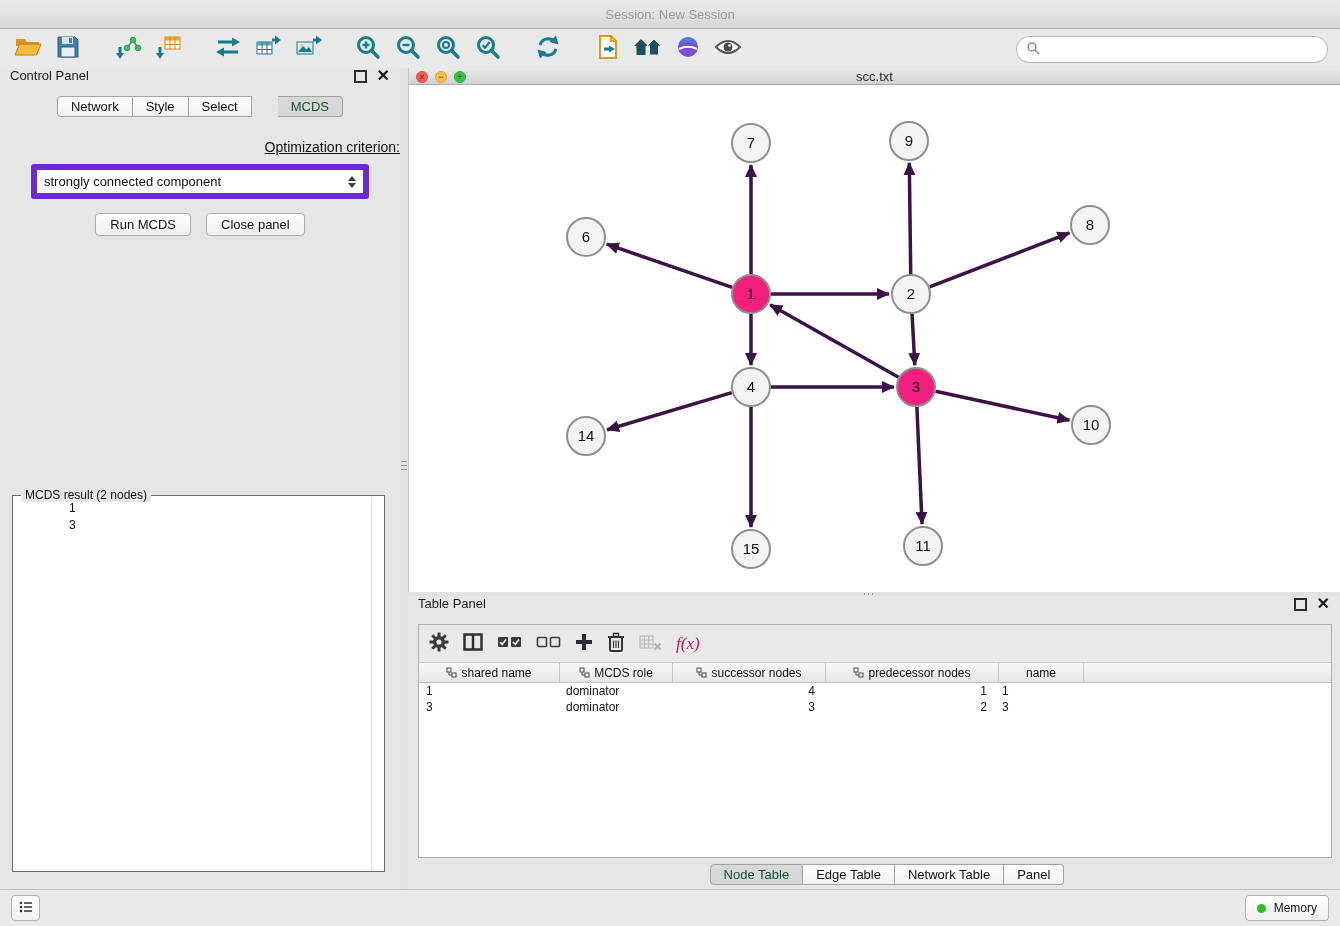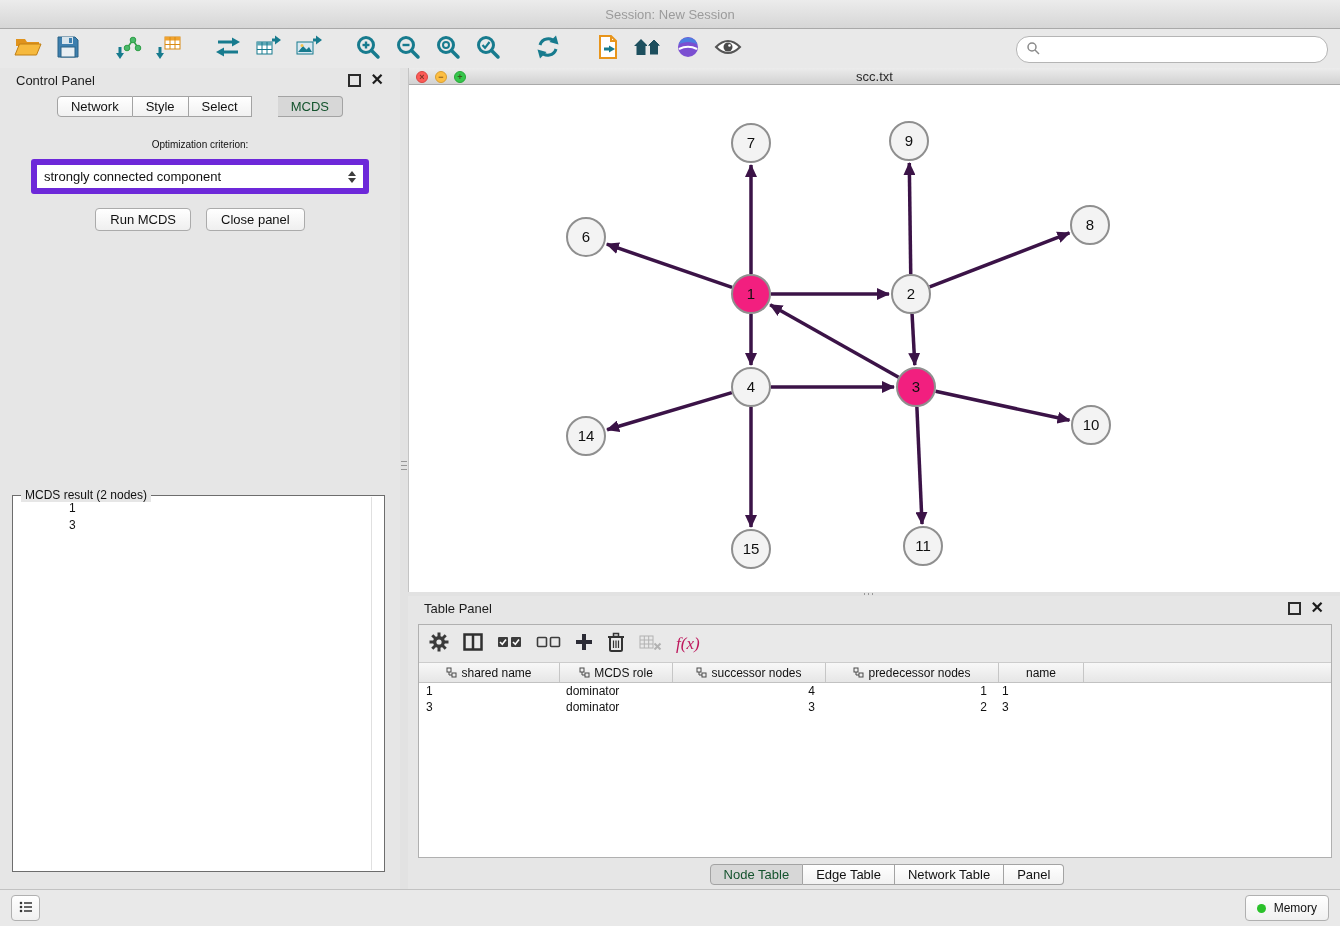--- a/index.html
+++ b/index.html
@@ -12,31 +12,31 @@
   
   .toolbar{position:absolute;top:29px;left:0;right:0;height:39px;display:flex;align-items:center;padding:0 8px;}
   .tbicon{width:32px;height:32px;display:flex;align-items:center;justify-content:center;margin:0 4px;cursor:default;}
   .tbgap{width:20px;}
   .searchbox{position:absolute;right:12px;top:7px;width:292px;height:25px;border:1px solid #b5b5b5;
     border-radius:13px;background:#fff;display:flex;align-items:center;padding:0 9px;}
   .searchbox input{border:none;outline:none;flex:1;font-size:13px;background:transparent;margin-left:6px;
     font-family:"Liberation Sans",sans-serif;}
   
   .control-panel{position:absolute;left:0;top:68px;width:400px;bottom:36px;background:#e6e6e6;}
-  .panel-header{height:24px;display:flex;align-items:center;padding:0 16px;font-size:13px;color:#1c1c1c;}
+  .panel-header{height:24px;display:flex;align-items:flex-start;padding:0 10px;font-size:13px;color:#1c1c1c;}
   .panel-icons{margin-left:auto;display:flex;gap:10px;align-items:center;}
   .float-glyph{width:9px;height:9px;border:2px solid #2b2b2b;display:inline-block;}
   .close-glyph{font-size:16px;font-weight:bold;color:#1c1c1c;line-height:1;}
   .cp-tabs{display:flex;justify-content:center;margin-top:4px;}
   .seg-tab{border:1px solid #a3a3a3;border-left:none;padding:2px 13px;font-size:13px;
     background:linear-gradient(#ffffff,#f1f1f1);color:#111;white-space:nowrap;}
   .seg-tab:first-child{border-left:1px solid #a3a3a3;border-radius:4px 0 0 4px;}
   .seg-tab:last-child{border-radius:0 4px 4px 0;}
   .seg-tab.active{background:#d7d7d7;color:#14532d;margin-left:26px;}
-  .opt-label{margin-top:22px;text-align:center;font-size:10px;}
+  .opt-label{margin-top:22px;text-align:right;font-size:14px;text-decoration:underline;}
   .dropdown{margin:9px auto 0;width:312px;height:23px;background:#fff;border:6px solid #6d28d9;
     border-radius:3px;display:flex;align-items:center;font-size:13px;padding:0 7px;}
   .dd-arrows{margin-left:auto;display:flex;flex-direction:column;gap:2px;align-items:center;}
   .dd-arrows b{width:0;height:0;border-left:4px solid transparent;border-right:4px solid transparent;display:block;}
   .dd-up{border-bottom:5px solid #3d3d3d;}
   .dd-down{border-top:5px solid #3d3d3d;}
   .btn-row{display:flex;justify-content:center;gap:15px;margin-top:14px;}
   .mac-btn{background:linear-gradient(#ffffff,#efefef);border:1px solid #ababab;border-radius:4px;
     font-size:13px;padding:3px 14px;color:#111;font-family:"Liberation Sans",sans-serif;}
   .result-box{position:absolute;left:12px;right:15px;top:427px;bottom:18px;background:#fff;border:1px solid #6d6d6d;padding-left:48px;}

